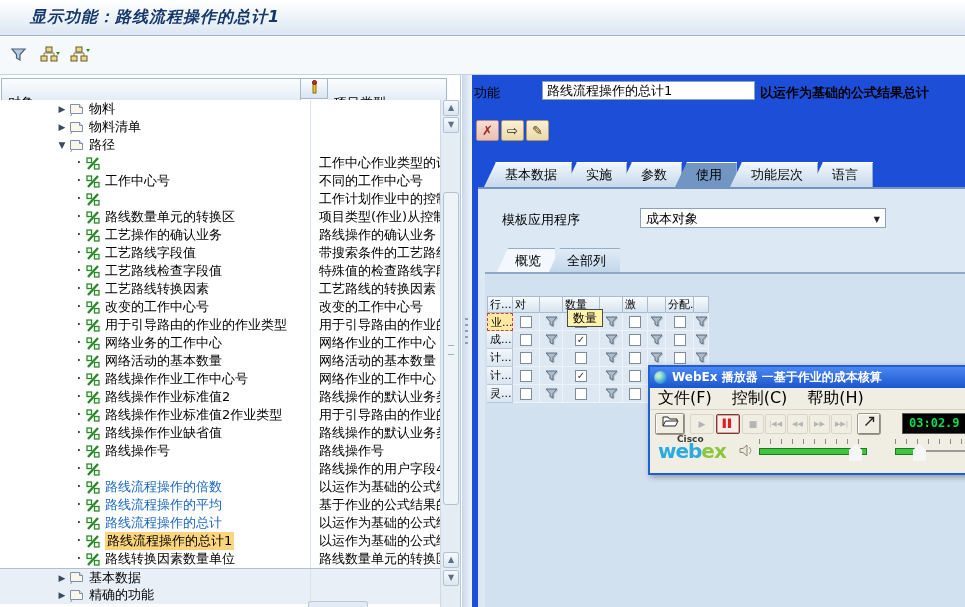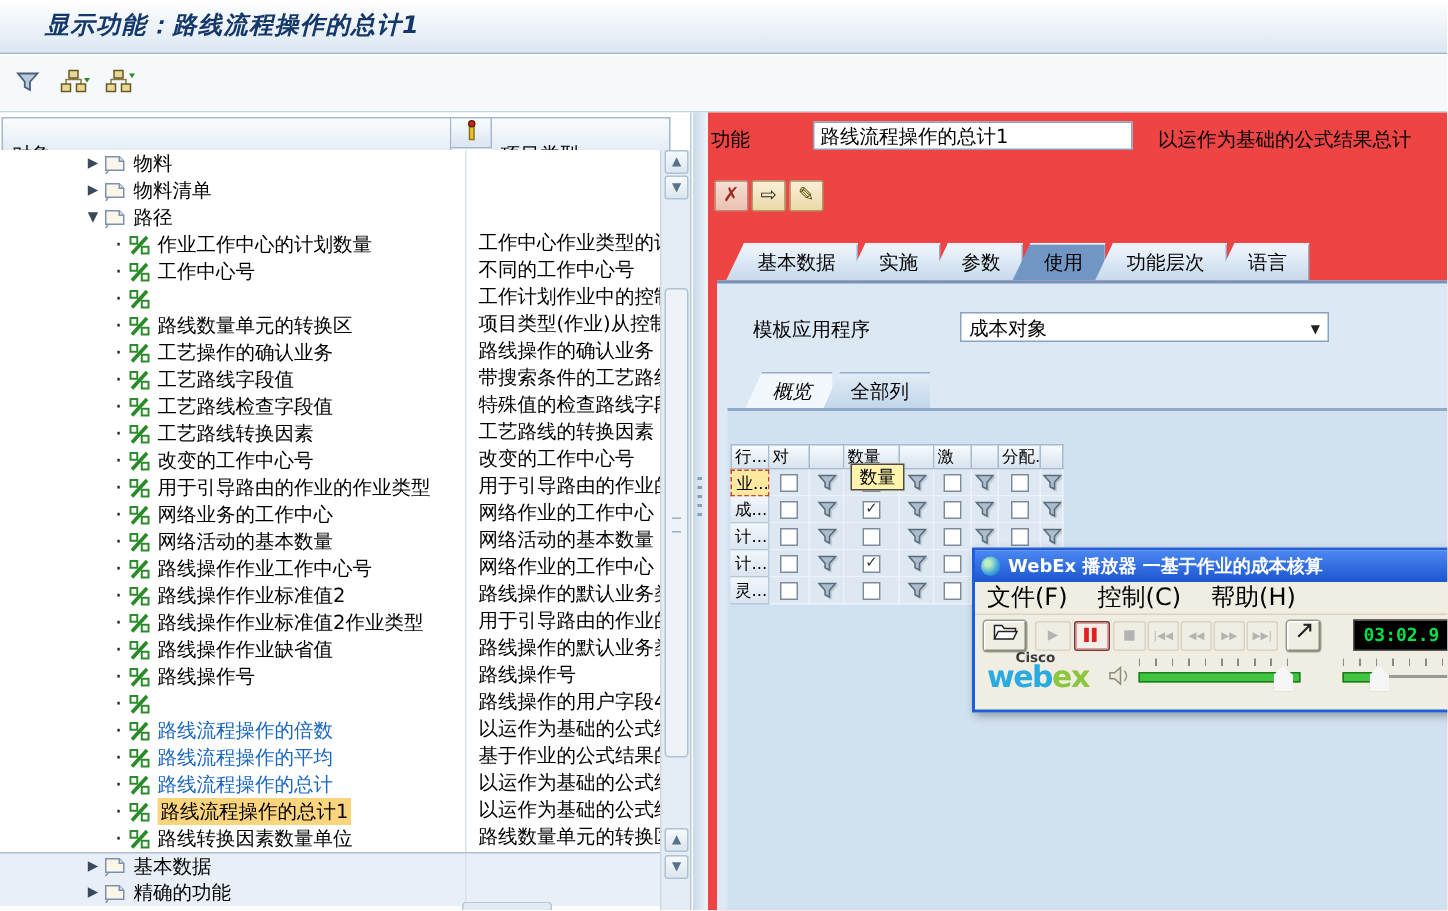--- a/index.html
+++ b/index.html
@@ -55,25 +55,25 @@
   .sb-grip { position:absolute; left:4px; top:152px; width:6px; height:10px;
     border-top:1px solid #9ab0c4; border-bottom:1px solid #9ab0c4; }
   .hfrag { position:absolute; left:308px; bottom:0; width:60px; height:6px;
     background:#e2ebf4; border:1px solid #b8c8da; border-bottom:none; border-radius:3px 3px 0 0; }
   
   #splitter { position:absolute; left:462px; top:75px; width:10px; height:532px;
     background:linear-gradient(90deg,#c9d8e8,#eef4fa); cursor:col-resize; }
   #splitter .grip { position:absolute; left:3px; top:243px; width:3px; height:26px;
     background:repeating-linear-gradient(#8aa0b8 0 2px,transparent 2px 6px); }
   
-  #right-panel { position:absolute; left:472px; top:75px; width:493px; height:532px; background:#ef4444; }
+  #right-panel { position:absolute; left:472px; top:75px; width:493px; height:532px; background:#1d4ed8; }
   .func-label { position:absolute; left:2px; top:9px; }
   .func-input { position:absolute; left:70px; top:6px; width:213px; height:19px;
     border:1px solid #8aa2ba; background:#fff; font:13px "DejaVu Sans",sans-serif; padding:0 4px; }
-  .func-desc { position:absolute; left:300px; top:9px; white-space:nowrap; }
+  .func-desc { position:absolute; left:288px; top:9px; white-space:nowrap;font-weight:bold; }
   .mini-btn { position:absolute; top:45px; width:23px; height:21px; text-align:center; line-height:19px;
     border:1px solid #b09868; border-radius:2px; background:linear-gradient(#faf0d8,#ecd9a8);
     font-size:13px; cursor:pointer; }
   #btn-delete { left:4px; color:#a02820; background:linear-gradient(#f6ded4,#ecc0b0); border-color:#bb8876; font-weight:bold; }
   #btn-move { left:29px; color:#222; }
   #btn-edit { left:54px; color:#554400; }
   .tabstrip { position:absolute; left:12px; top:87px; height:25px; display:flex; }
   .tab { position:relative; margin-left:-7px; height:25px; padding:4px 15px 0 21px;
     clip-path:polygon(12px 0,100% 0,100% 100%,0 100%);
     background:linear-gradient(#f2f8fd,#c6d9ec); font-size:13px; cursor:pointer; white-space:nowrap;
@@ -85,21 +85,21 @@
   .tpl-label { position:absolute; left:24px; top:22px; }
   .tpl-select { position:absolute; left:162px; top:19px; width:246px; height:20px;
     background:#fff; border:1px solid #8aa2ba; padding:1px 18px 0 5px; font-size:13px;
     white-space:nowrap; overflow:hidden; cursor:pointer; }
   .tpl-select .dd-arrow { position:absolute; right:5px; top:6px; font-size:8px; color:#222; }
   .subtabstrip { position:absolute; left:19px; top:59px; height:24px; display:flex; }
   .subtab { position:relative; margin-left:-6px; height:24px; padding:4px 14px 0 18px;
     clip-path:polygon(11px 0,100% 0,100% 100%,0 100%);
     background:linear-gradient(#e2edf7,#c2d6ea); font-size:13px; cursor:pointer; white-space:nowrap;
     box-shadow:inset 0 1px 0 #93aecb; }
-  .subtab:first-child { margin-left:0;font-style:italic; }
+  .subtab:first-child { margin-left:0; }
   .subtab.active { background:#f2f8fd; }
   #subtab-content { position:absolute; left:7px; top:83px; right:0; bottom:0;
     background:#d2e1f0; border-top:2px solid #8fa9c6; }
   
   #grid { position:absolute; left:2px; top:22px; }
   .ghead,.grow { display:flex; }
   .gh { background:linear-gradient(#f8fbfd,#d7e3ef); border:1px solid #a8bcd0; border-left:none;
     font-size:11px; height:17px; line-height:15px; padding:0 2px; overflow:hidden; white-space:nowrap; }
   .ghead .gh:first-child { border-left:1px solid #a8bcd0; }
   .gc { background:#dde8f3; border-right:1px solid #edf3fa; border-bottom:1px solid #edf3fa;
@@ -250,21 +250,20 @@
         <div class="lc">
           <span class="arrow">·</span>
 
           <span class="ic-leaf">
             <svg width="14" height="13" viewBox="0 0 14 13">
               <path d="M2 12 L12 1" stroke="#2a8a2a" stroke-width="2.4"></path>
               <rect x="1" y="1" width="4.5" height="4.5" fill="#fff" stroke="#2a8a2a" stroke-width="1.3"></rect>
               <rect x="8.5" y="7.5" width="4.5" height="4.5" fill="#fff" stroke="#2a8a2a" stroke-width="1.3"></rect>
             </svg>
           </span>
-          <span class="lbl">作业工作中心的计划数量</span>
         </div>
         <div class="fc">工作中心作业类型的计</div>
       </div>
         <div class="lrow leaf">
         <div class="lc">
           <span class="arrow">·</span>
 
           <span class="ic-leaf">
             <svg width="14" height="13" viewBox="0 0 14 13">
               <path d="M2 12 L12 1" stroke="#2a8a2a" stroke-width="2.4"></path>

